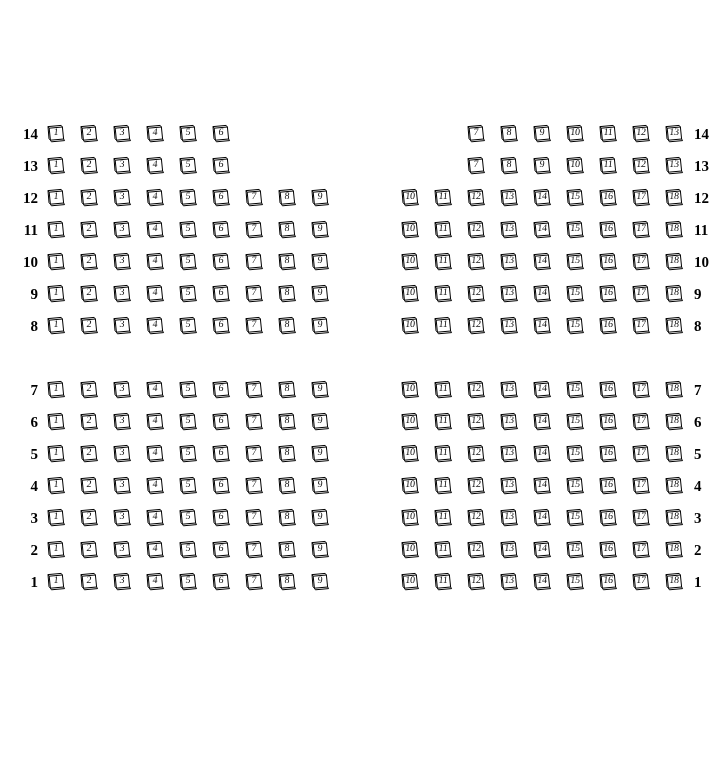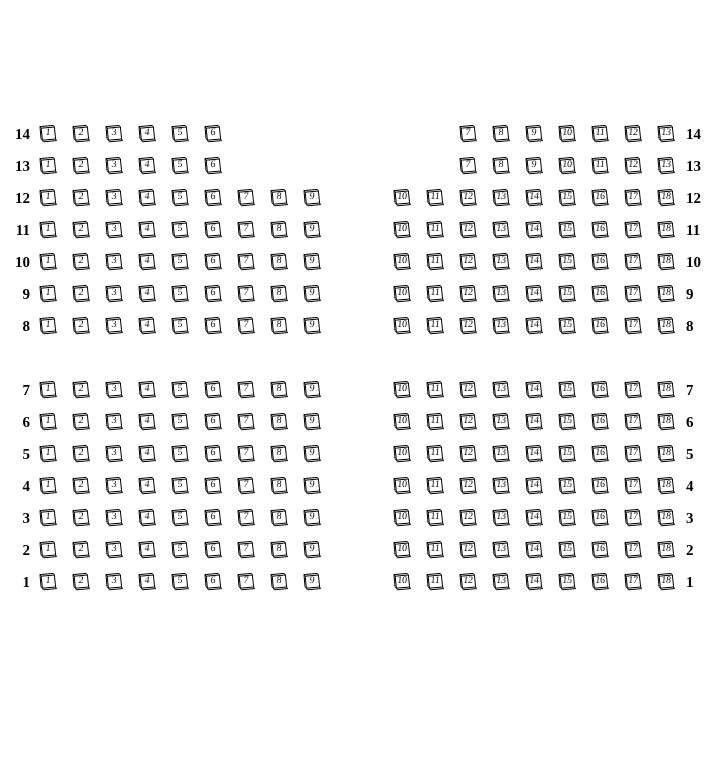--- a/index.html
+++ b/index.html
@@ -16,21 +16,21 @@
   }
   #stage {
     position: absolute;
     left: 0; top: 0;
     width: 720px;
     height: 760px;
   }
   .row {
     position: absolute;
     height: 26px;
-    left: 0;
+    left: 8px;
     width: 664px;
   }
   .row-label {
     position: absolute;
     font-family: "Liberation Serif", serif;
     font-size: 15px;
     font-weight: bold;
     color: #000000;
     line-height: 26px;
     height: 26px;

